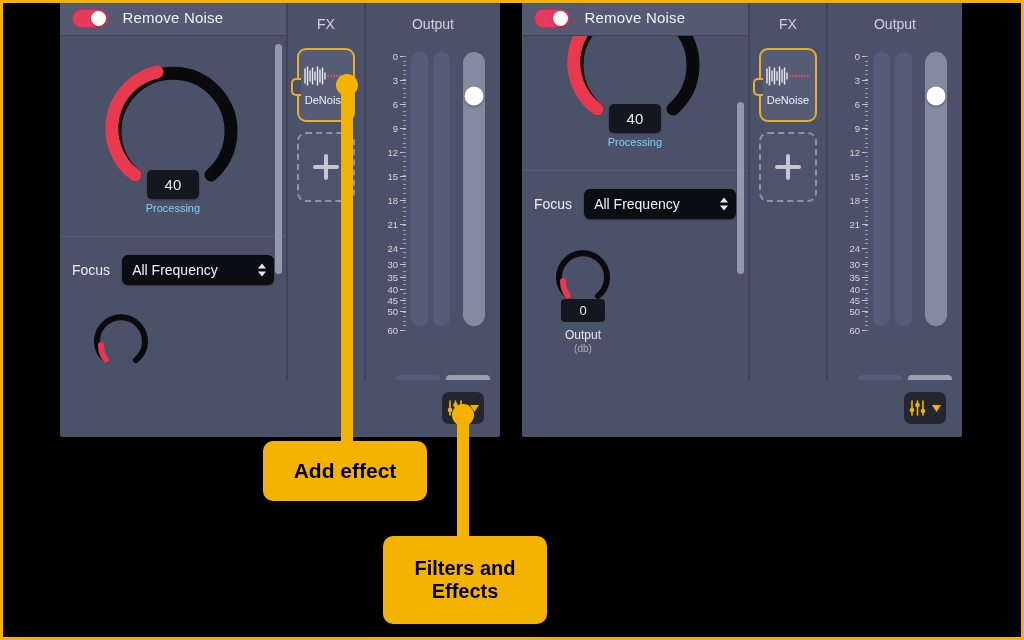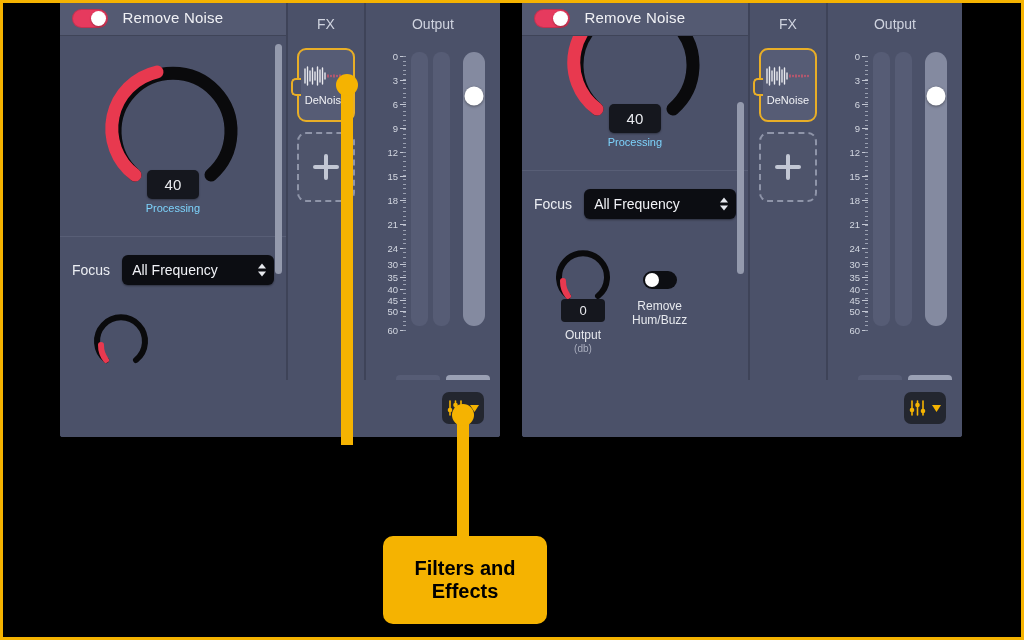--- a/index.html
+++ b/index.html
@@ -499,29 +499,20 @@
                 <svg class="smallknob" viewBox="0 0 62 62">
                   <path d="M 16 53 A 24 24 0 1 1 46 53" fill="none" stroke="#0a0a0c" stroke-width="6" stroke-linecap="round"></path>
                   <path d="M 16 53 A 24 24 0 0 1 11 38" fill="none" stroke="#e8394f" stroke-width="6" stroke-linecap="round"></path>
                 </svg>
                 <div class="value-pill-sm">0</div>
                 <div class="cap">
                   <span>Output</span>
                   <small>(db)</small>
                 </div>
               </div>
-              <div class="switch-wrap">
-                <div class="switch">
-                  <div class="sknob"></div>
-                </div>
-                <div class="cap" style="margin-top:10px;">
-                  <span>Remove</span><br>
-                  <span>Hum/Buzz</span>
-                </div>
-              </div>
             </div>
           </div>
           <div class="vscroll" style="top:66px;height:172px;"></div>
         </div>
 
         <div class="remove-bar">
           <div class="remove-btn">Remove Effect</div>
         </div>
       </div>
 
@@ -687,20 +678,23 @@
         </svg>
         <svg width="9" height="7" viewBox="0 0 9 7">
           <polygon points="0,0 9,0 4.5,7" fill="#f5b301"></polygon>
         </svg>
       </div>
     </div>
   </div>
 
   <div class="lead-dot" style="left:336px; top:74px;"></div>
   <div class="lead" style="left:341px; top:85px; width:12px; height:360px;"></div>
+  <div class="callout" id="callout-add">
+    <span>Add effect</span>
+  </div>
 
   <div class="lead-dot" style="left:452px; top:404px;"></div>
   <div class="lead" style="left:457px; top:415px; width:12px; height:127px;"></div>
   <div class="callout" id="callout-fe">
     <span>
       <span>Filters and</span><br>
       <span>Effects</span>
     </span>
   </div>
 

